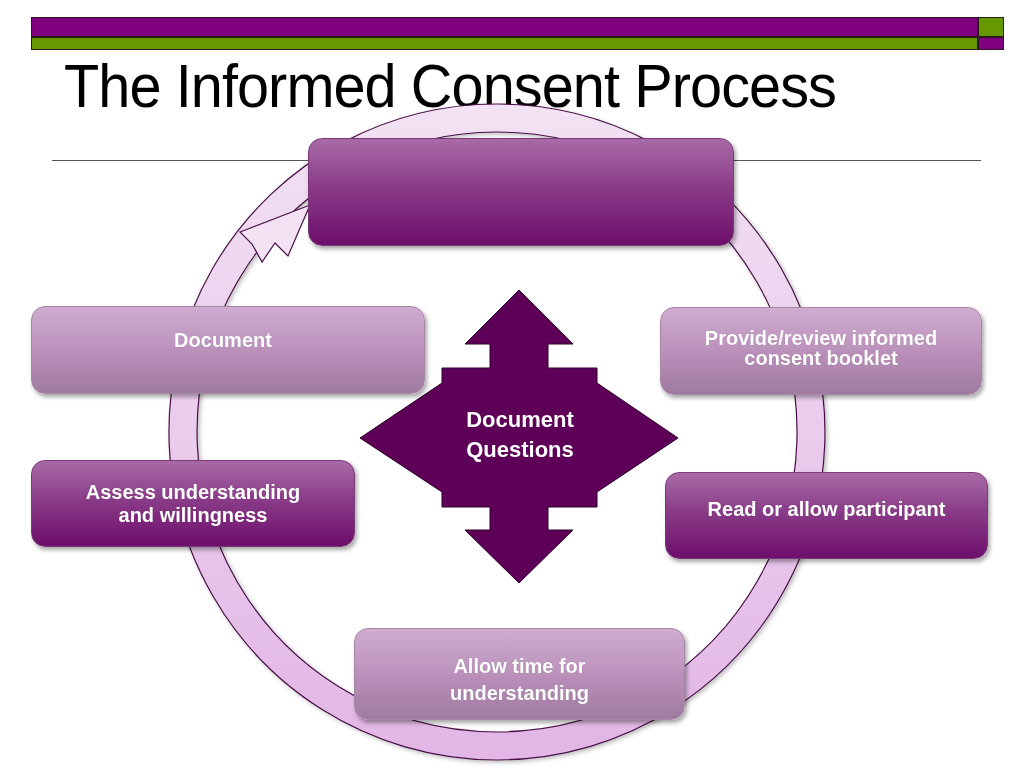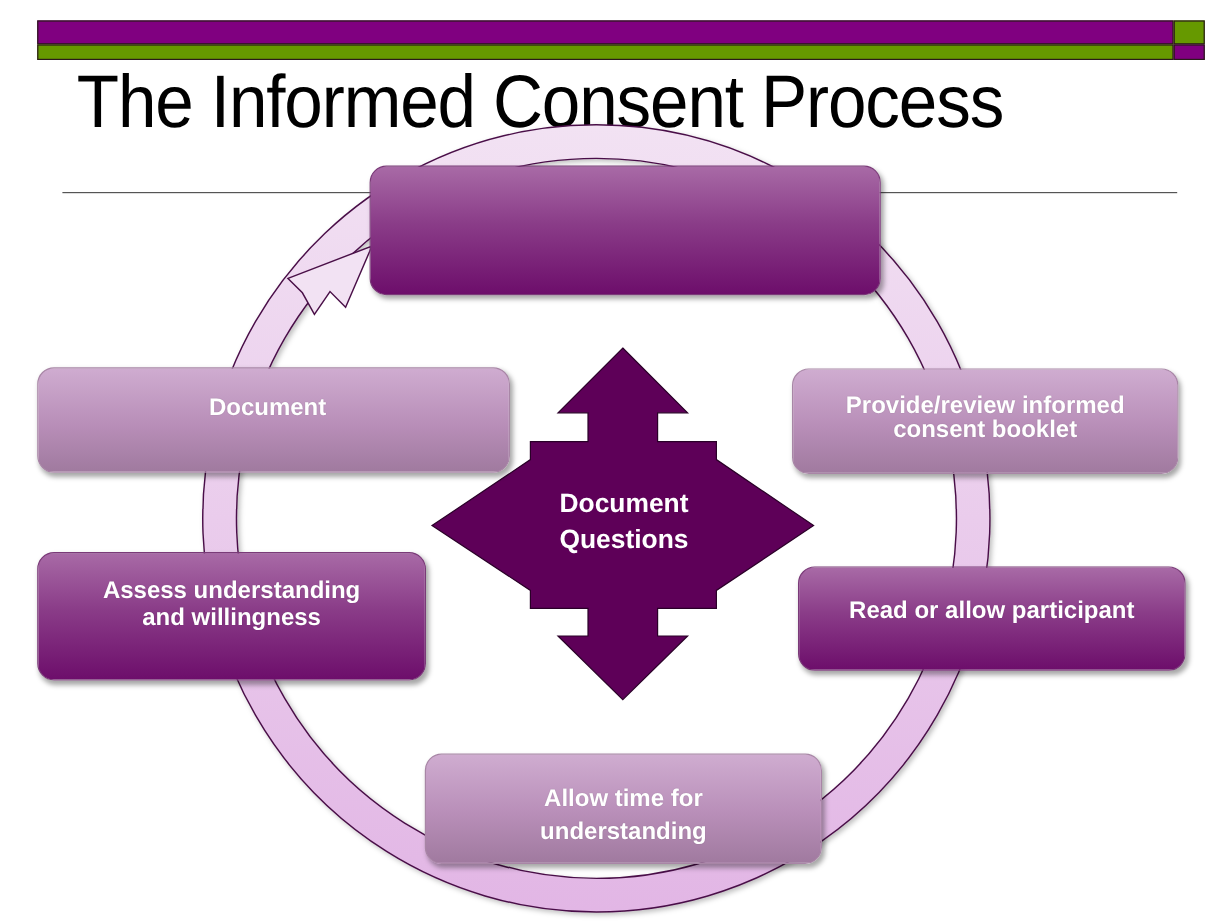--- a/index.html
+++ b/index.html
@@ -41,21 +41,21 @@
     background: linear-gradient(to bottom, #a86aa6 0%, #8a3c88 45%, #6d0e6b 100%);
     border: 1px solid #7a3a78;
   }
   .light {
     background: linear-gradient(to bottom, #cfacd0 0%, #b88eb8 55%, #a07a9f 100%);
     border: 1px solid #a886a6;
   }
   #box-discuss { left: 308px; top: 138px; width: 426px; height: 108px; font-size: 25px; padding-top: 20px; }
   #box-document { left: 31px; top: 306px; width: 394px; height: 88px; font-size: 20px; padding-top: 22px; padding-right: 10px; }
   #box-provide { left: 660px; top: 307px; width: 322px; height: 88px; font-size: 20px; padding-top: 20px; line-height: 1.0; }
-  #box-assess { left: 31px; top: 460px; width: 324px; height: 107px; font-size: 20px; padding-top: 20px; }
+  #box-assess { left: 31px; top: 460px; width: 324px; height: 87px; font-size: 20px; padding-top: 20px; }
   #box-read { left: 665px; top: 472px; width: 323px; height: 87px; font-size: 20px; padding-top: 26px; line-height: 1.05; gap: 14px; }
   #box-allow { left: 354px; top: 628px; width: 331px; height: 92px; font-size: 20px; padding-top: 24px; line-height: 1.35; }
 
   #center-arrow { position: absolute; left: 0; top: 0; }
   #center-label {
     position: absolute; left: 440px; top: 405px; width: 160px;
     text-align: center; color: #ffffff; font-weight: bold; font-size: 22px; line-height: 1.35;
   }
 </style>
 </head>

